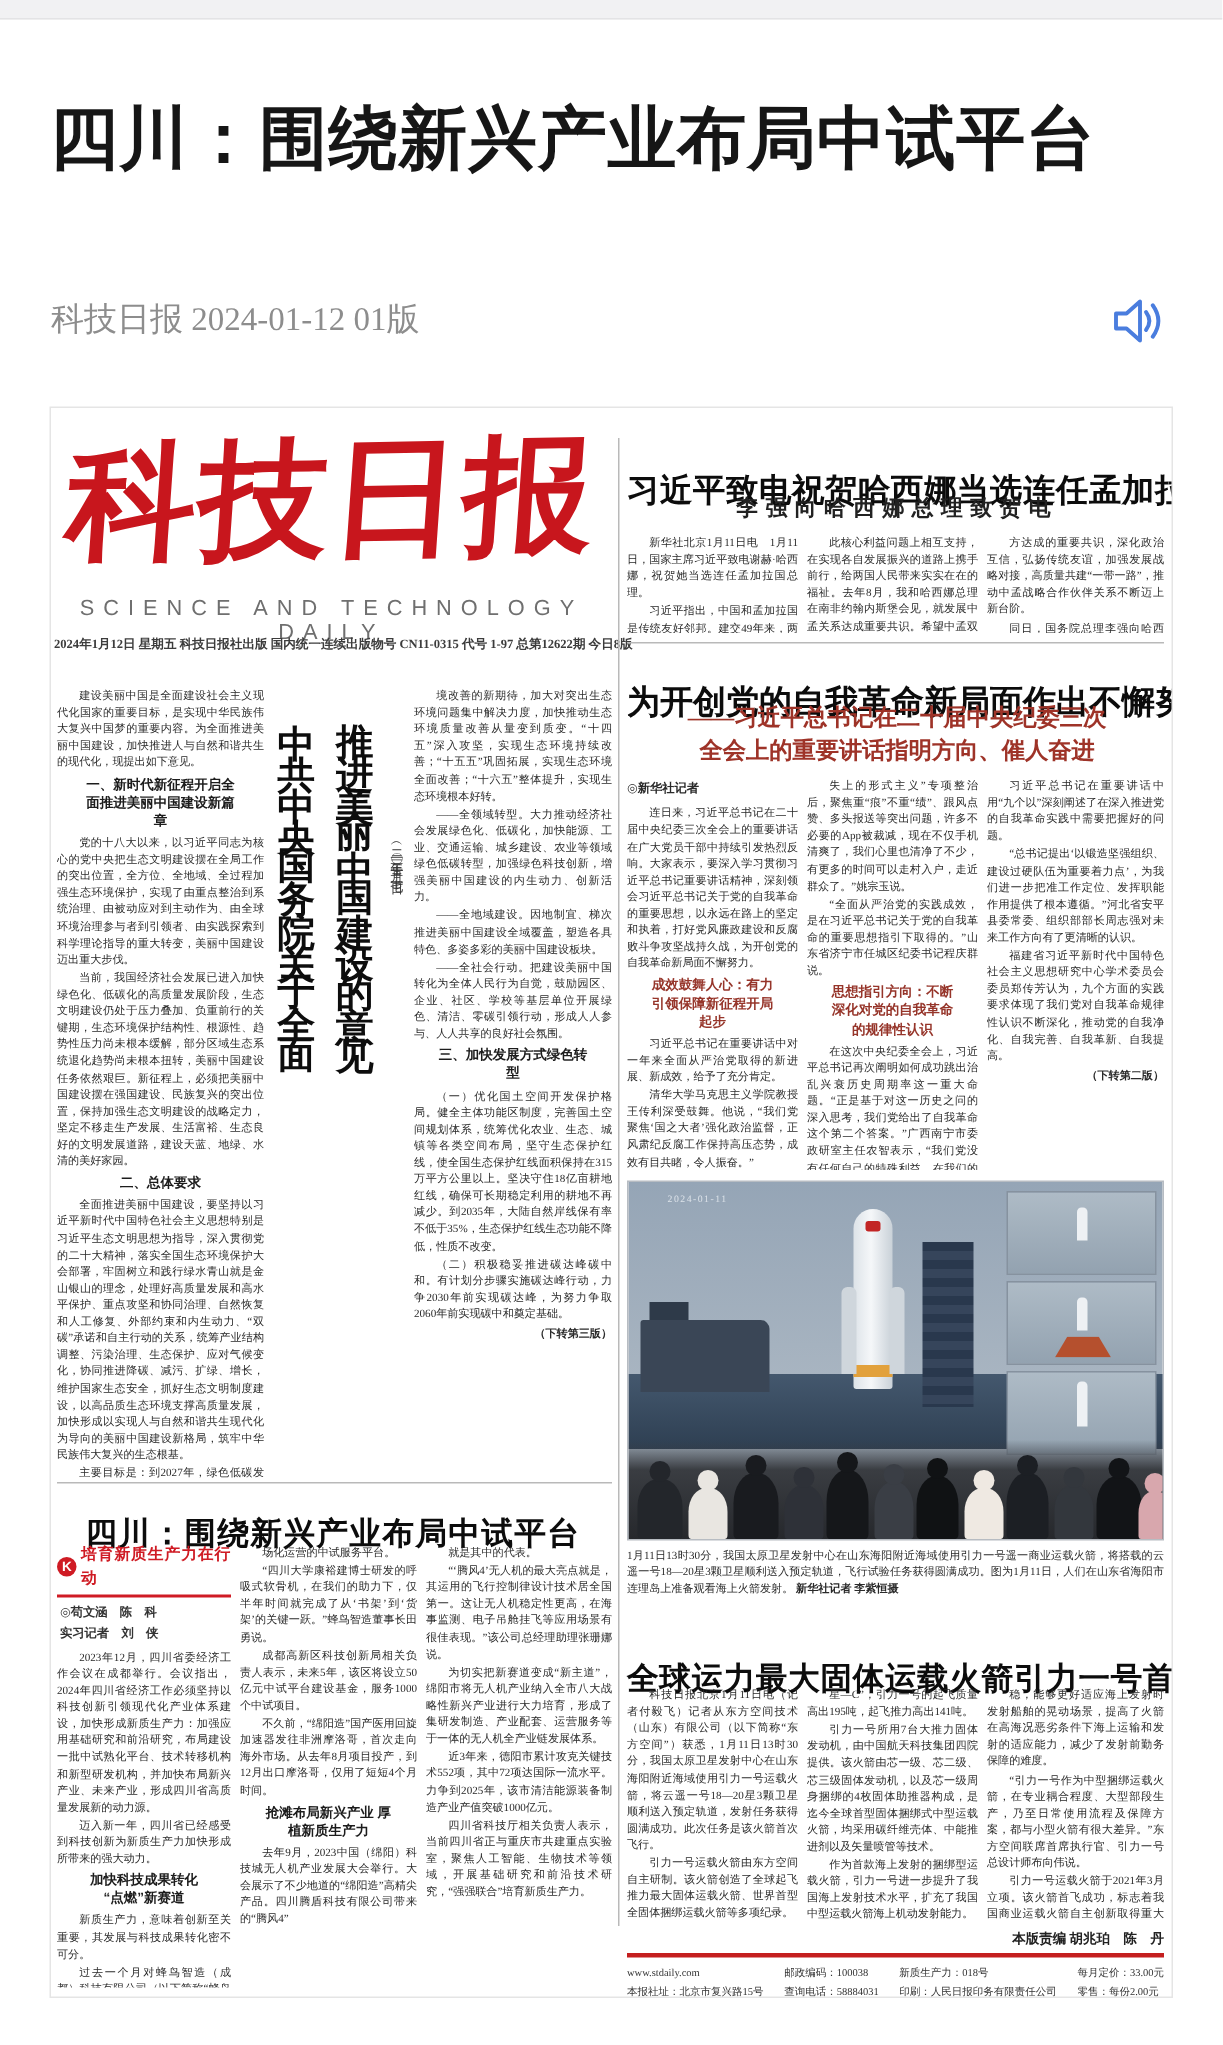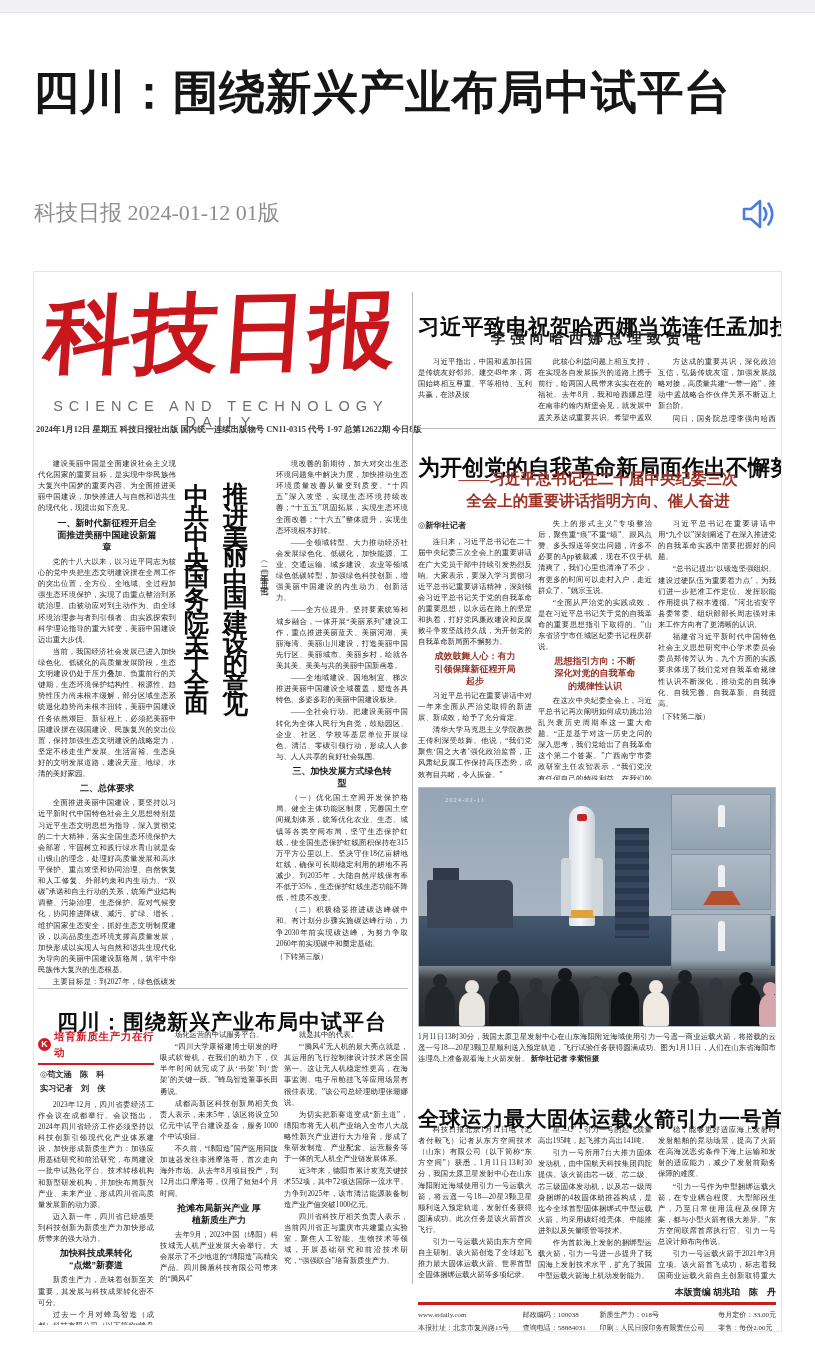--- a/index.html
+++ b/index.html
@@ -18,21 +18,21 @@
   
   .mh-title{position:absolute;left:0;top:2px;width:374px;text-align:center;font-size:86px;line-height:118px;font-weight:bold;color:#c8161d;transform:skewX(-5deg) rotate(-1deg);letter-spacing:2px;}
   .mh-sub{position:absolute;left:0;top:126px;width:374px;text-align:center;font-size:14.5px;letter-spacing:6px;color:#6f6f6f;font-family:"Liberation Sans",sans-serif;}
   .mh-date{position:absolute;left:2px;top:152px;width:372px;text-align:center;font-size:8.4px;font-weight:bold;color:#3c3c3c;white-space:nowrap;}
 
   
   .ncol{position:absolute;font-size:7.4px;line-height:1.5;text-align:justify;color:#2a2a2a;overflow:hidden;}
   .para{text-indent:2em;margin:0 0 1px 0;}
   .sub-h{font-weight:bold;text-align:center;font-size:9px;line-height:1.35;margin:3px 16px;color:#1c1c1c;font-family:"Liberation Sans",sans-serif;}
   .red-subheads .sub-h{color:#96352a;}
-  .note{font-weight:normal;margin-top:2px;}
+  .note{text-align:right;font-weight:bold;margin-top:2px;}
 
   
   .vt-block{position:absolute;left:146px;top:190px;width:92px;height:520px;display:flex;justify-content:space-between;}
   .vt-big{writing-mode:vertical-rl;text-orientation:upright;font-size:25px;font-weight:900;font-family:"Liberation Sans",sans-serif;letter-spacing:21px;color:#0d0d0d;line-height:34px;}
   .vt-date{writing-mode:vertical-rl;text-orientation:upright;font-size:8.5px;letter-spacing:2px;color:#333;margin-top:96px;line-height:14px;}
 
   
   .np-h1{position:absolute;font-weight:900;font-family:"Liberation Sans",sans-serif;color:#0c0c0c;text-align:center;white-space:nowrap;}
   .xi-h{left:384px;top:22px;width:360px;font-size:21.5px;letter-spacing:.5px;}
   .xi-sub{position:absolute;left:384px;top:57px;width:360px;text-align:center;font-size:14.5px;font-weight:bold;letter-spacing:5px;color:#222;}
@@ -111,21 +111,20 @@
       <div class="para">主要目标是：到2027年，绿色低碳发展深入推进，主要污染物排放总量持续减少，生态环境质量持续提升，国土空间开发保护格局得到优化，城乡人居环境明显改善，美丽中国建设成效显著。到2035年，广泛形成绿色生产生活方式，生态环境根本好转，美丽中国目标基本实现。</div>
     </div>
   <div class="vt-block">
     <div class="vt-big">中共中央国务院关于全面</div>
     <div class="vt-big">推进美丽中国建设的意见</div>
     <div class="vt-date">（二〇二三年十二月二十七日）</div>
   </div>
   <div class="ncol" style="left:242px;top:186px;width:132px;height:528px;">
       <div class="para">境改善的新期待，加大对突出生态环境问题集中解决力度，加快推动生态环境质量改善从量变到质变。“十四五”深入攻坚，实现生态环境持续改善；“十五五”巩固拓展，实现生态环境全面改善；“十六五”整体提升，实现生态环境根本好转。</div>
       <div class="para">——全领域转型。大力推动经济社会发展绿色化、低碳化，加快能源、工业、交通运输、城乡建设、农业等领域绿色低碳转型，加强绿色科技创新，增强美丽中国建设的内生动力、创新活力。</div>
-      <div class="para">——全方位提升。坚持要素统筹和城乡融合，一体开展“美丽系列”建设工作，重点推进美丽蓝天、美丽河湖、美丽海湾、美丽山川建设，打造美丽中国先行区、美丽城市、美丽乡村，绘就各美其美、美美与共的美丽中国新画卷。</div>
       <div class="para">——全地域建设。因地制宜、梯次推进美丽中国建设全域覆盖，塑造各具特色、多姿多彩的美丽中国建设板块。</div>
       <div class="para">——全社会行动。把建设美丽中国转化为全体人民行为自觉，鼓励园区、企业、社区、学校等基层单位开展绿色、清洁、零碳引领行动，形成人人参与、人人共享的良好社会氛围。</div>
       <div class="sub-h">三、加快发展方式绿色转型</div>
       <div class="para">（一）优化国土空间开发保护格局。健全主体功能区制度，完善国土空间规划体系，统筹优化农业、生态、城镇等各类空间布局，坚守生态保护红线，使全国生态保护红线面积保持在315万平方公里以上。坚决守住18亿亩耕地红线，确保可长期稳定利用的耕地不再减少。到2035年，大陆自然岸线保有率不低于35%，生态保护红线生态功能不降低，性质不改变。</div>
       <div class="para">（二）积极稳妥推进碳达峰碳中和。有计划分步骤实施碳达峰行动，力争2030年前实现碳达峰，为努力争取2060年前实现碳中和奠定基础。</div>
       <div class="note">（下转第三版）</div>
     </div>
 
   <h2 class="np-h1 sc-h">四川：围绕新兴产业布局中试平台</h2>
   <div class="ncol" style="left:4px;top:757px;width:116px;height:296px;">
@@ -155,20 +154,21 @@
       <div class="para">就是其中的代表。</div>
       <div class="para">“‘腾风4’无人机的最大亮点就是，其运用的飞行控制律设计技术居全国第一。这让无人机稳定性更高，在海事监测、电子吊舱挂飞等应用场景有很佳表现。”该公司总经理助理张珊娜说。</div>
       <div class="para">为切实把新赛道变成“新主道”，绵阳市将无人机产业纳入全市八大战略性新兴产业进行大力培育，形成了集研发制造、产业配套、运营服务等于一体的无人机全产业链发展体系。</div>
       <div class="para">近3年来，德阳市累计攻克关键技术552项，其中72项达国际一流水平。力争到2025年，该市清洁能源装备制造产业产值突破1000亿元。</div>
       <div class="para">四川省科技厅相关负责人表示，当前四川省正与重庆市共建重点实验室，聚焦人工智能、生物技术等领域，开展基础研究和前沿技术研究，“强强联合”培育新质生产力。</div>
     </div>
 
   <h2 class="np-h1 xi-h">习近平致电祝贺哈西娜当选连任孟加拉国总理</h2>
   <div class="xi-sub">李强向哈西娜总理致贺电</div>
   <div class="ncol" style="left:384px;top:84px;width:114px;height:66px;">
+      <div class="para">新华社北京1月11日电　1月11日，国家主席习近平致电谢赫·哈西娜，祝贺她当选连任孟加拉国总理。</div>
       <div class="para">习近平指出，中国和孟加拉国是传统友好邻邦。建交49年来，两国始终相互尊重、平等相待、互利共赢，在涉及彼</div>
     </div>
   <div class="ncol" style="left:504px;top:84px;width:114px;height:66px;">
       <div class="para">此核心利益问题上相互支持，在实现各自发展振兴的道路上携手前行，给两国人民带来实实在在的福祉。去年8月，我和哈西娜总理在南非约翰内斯堡会见，就发展中孟关系达成重要共识。希望中孟双方共同努力，进一步落实好双</div>
     </div>
   <div class="ncol" style="left:624px;top:84px;width:118px;height:66px;">
       <div class="para">方达成的重要共识，深化政治互信，弘扬传统友谊，加强发展战略对接，高质量共建“一带一路”，推动中孟战略合作伙伴关系不断迈上新台阶。</div>
       <div class="para">同日，国务院总理李强向哈西娜总理致贺电。</div>
     </div>
 

